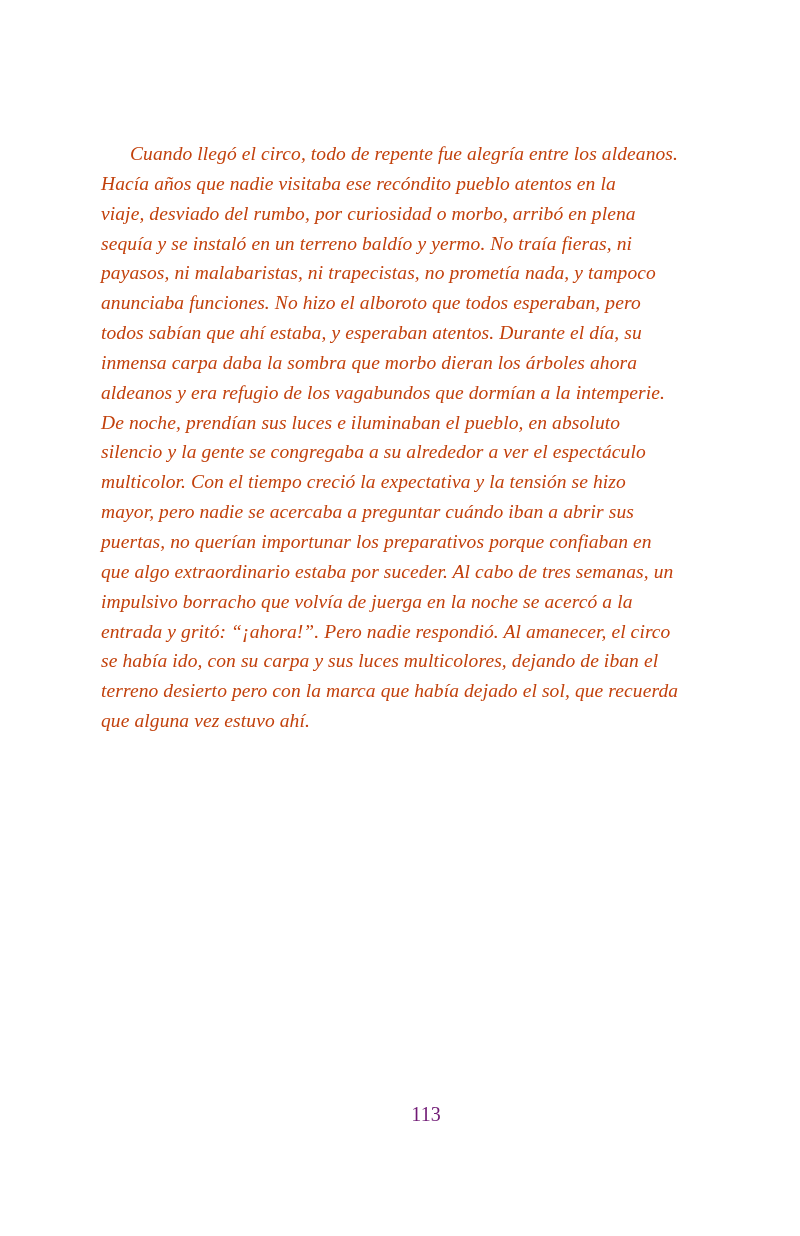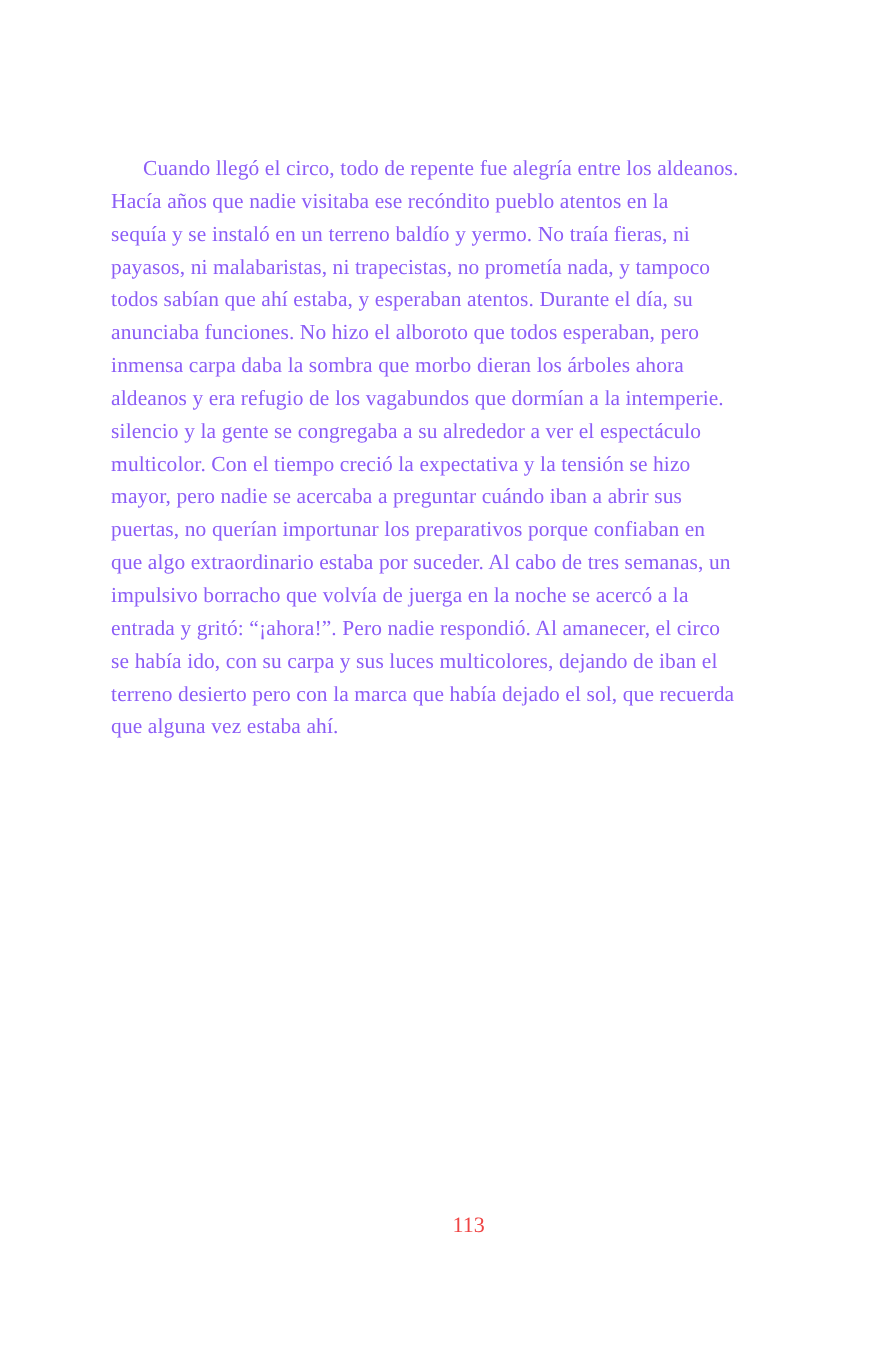--- a/index.html
+++ b/index.html
@@ -26,53 +26,56 @@
   .text-block {
     position: absolute;
     left: 101px;
     top: 139px;
     width: 614px;
   }
   .text-line {
     font-size: 19.5px;
     line-height: 29.85px;
     white-space: nowrap;
-    color: #8b5cf6;
+    color: #c2410c;
     letter-spacing: 0.1px;
+    font-style: italic;
   }
   .text-line.indent {
     text-indent: 29px;
   }
   .page-number {
     position: absolute;
     top: 1103px;
     left: 426px;
     transform: translateX(-50%);
     font-size: 20px;
-    color: #ef4444;
+    color: #701a75;
   }
 </style>
 </head>
 <body>
 
 <div class="page">
   <div class="text-block" id="paragraph-container">
       <div class="text-line indent">Cuando llegó el circo, todo de repente fue alegría entre los aldeanos.</div>
       <div class="text-line">Hacía años que nadie visitaba ese recóndito pueblo atentos en la</div>
+      <div class="text-line">viaje, desviado del rumbo, por curiosidad o morbo, arribó en plena</div>
       <div class="text-line">sequía y se instaló en un terreno baldío y yermo. No traía fieras, ni</div>
       <div class="text-line">payasos, ni malabaristas, ni trapecistas, no prometía nada, y tampoco</div>
+      <div class="text-line">anunciaba funciones. No hizo el alboroto que todos esperaban, pero</div>
       <div class="text-line">todos sabían que ahí estaba, y esperaban atentos. Durante el día, su</div>
-      <div class="text-line">anunciaba funciones. No hizo el alboroto que todos esperaban, pero</div>
       <div class="text-line">inmensa carpa daba la sombra que morbo dieran los árboles ahora</div>
       <div class="text-line">aldeanos y era refugio de los vagabundos que dormían a la intemperie.</div>
+      <div class="text-line">De noche, prendían sus luces e iluminaban el pueblo, en absoluto</div>
       <div class="text-line">silencio y la gente se congregaba a su alrededor a ver el espectáculo</div>
       <div class="text-line">multicolor. Con el tiempo creció la expectativa y la tensión se hizo</div>
       <div class="text-line">mayor, pero nadie se acercaba a preguntar cuándo iban a abrir sus</div>
       <div class="text-line">puertas, no querían importunar los preparativos porque confiaban en</div>
       <div class="text-line">que algo extraordinario estaba por suceder. Al cabo de tres semanas, un</div>
       <div class="text-line">impulsivo borracho que volvía de juerga en la noche se acercó a la</div>
       <div class="text-line">entrada y gritó: “¡ahora!”. Pero nadie respondió. Al amanecer, el circo</div>
       <div class="text-line">se había ido, con su carpa y sus luces multicolores, dejando de iban el</div>
       <div class="text-line">terreno desierto pero con la marca que había dejado el sol, que recuerda</div>
-      <div class="text-line">que alguna vez estaba ahí.</div>
+      <div class="text-line">que alguna vez estuvo ahí.</div>
     </div>
   <div class="page-number">113</div>
 </div>
 
 </body></html>

